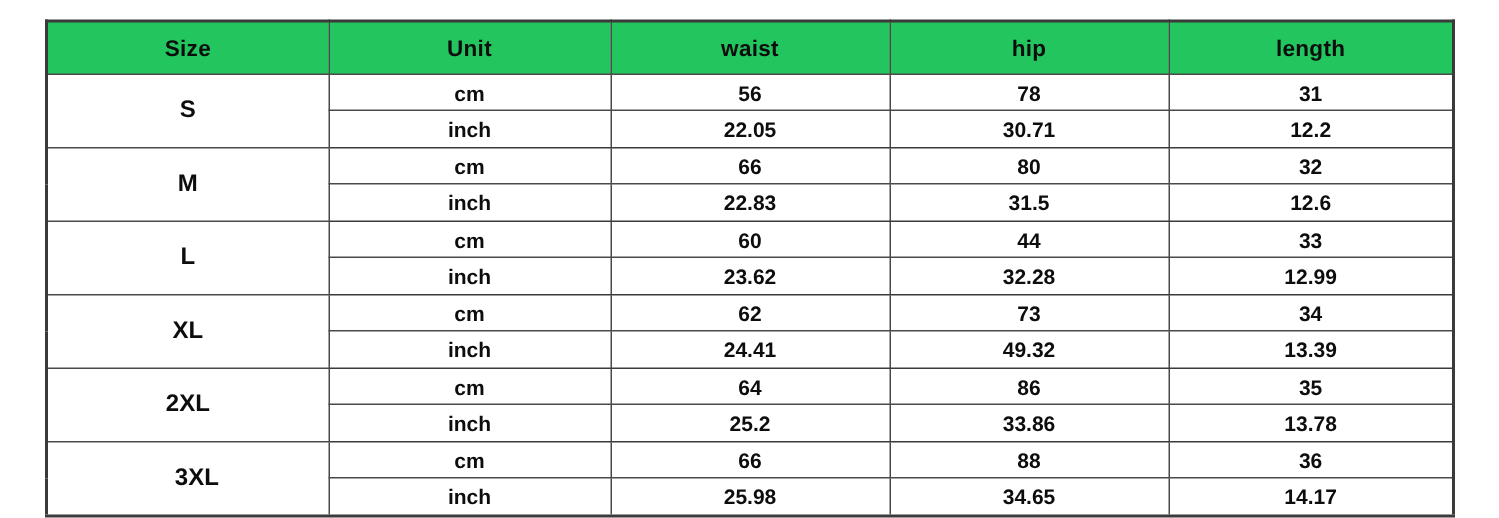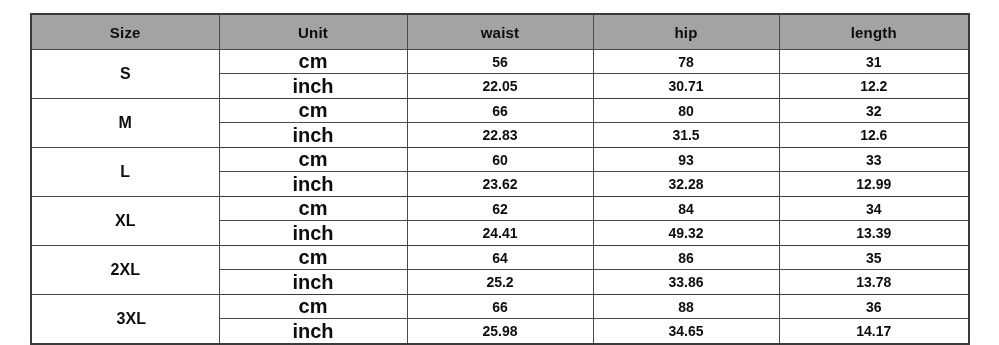--- a/index.html
+++ b/index.html
@@ -30,39 +30,39 @@
   table.size-chart td,
   table.size-chart th {
     border: 1px solid #4a4a4a;
     text-align: center;
     vertical-align: middle;
     font-weight: bold;
     color: #0d0d0d;
     padding: 0;
   }
   thead th {
-    background: #a3a3a3;
+    background: #22c55e;
     height: 34px;
     font-size: 15px;
     letter-spacing: 0.2px;
     border-bottom: 2px solid #2f2f2f;
   }
   
   col.c-size   { width: 188px; }
   col.c-unit   { width: 188px; }
   col.c-waist  { width: 186px; }
   col.c-hip    { width: 186px; }
   col.c-length { width: 190px; }
 
   td.size-cell {
     font-size: 16px;
     border-right: 1px solid #3b3b3b;
   }
   td.unit-cell {
-    font-size: 20px;
+    font-size: 14px;
   }
   td.val-cell {
     font-size: 14px;
     margin-top: 16px;
   }
   tr.row-cm td { height: 23px; }
   tr.row-inch td { height: 24px; }
   tr.row-inch td { border-bottom: 1px solid #3b3b3b; }
   tr.group-end td { border-bottom: 2px solid #3b3b3b; }
 </style>
@@ -111,34 +111,34 @@
         <tr class="row-inch">
           <td class="unit-cell">inch</td>
           <td class="val-cell">22.83</td>
           <td class="val-cell">31.5</td>
           <td class="val-cell">12.6</td>
         </tr>
         <tr class="row-cm">
           <td class="size-cell" rowspan="2">L</td>
           <td class="unit-cell">cm</td>
           <td class="val-cell">60</td>
-          <td class="val-cell">93</td>
+          <td class="val-cell">44</td>
           <td class="val-cell">33</td>
         </tr>
         <tr class="row-inch">
           <td class="unit-cell">inch</td>
           <td class="val-cell">23.62</td>
           <td class="val-cell">32.28</td>
           <td class="val-cell">12.99</td>
         </tr>
         <tr class="row-cm">
           <td class="size-cell" rowspan="2">XL</td>
           <td class="unit-cell">cm</td>
           <td class="val-cell">62</td>
-          <td class="val-cell">84</td>
+          <td class="val-cell">73</td>
           <td class="val-cell">34</td>
         </tr>
         <tr class="row-inch">
           <td class="unit-cell">inch</td>
           <td class="val-cell">24.41</td>
           <td class="val-cell">49.32</td>
           <td class="val-cell">13.39</td>
         </tr>
         <tr class="row-cm">
           <td class="size-cell" rowspan="2">2XL</td>

